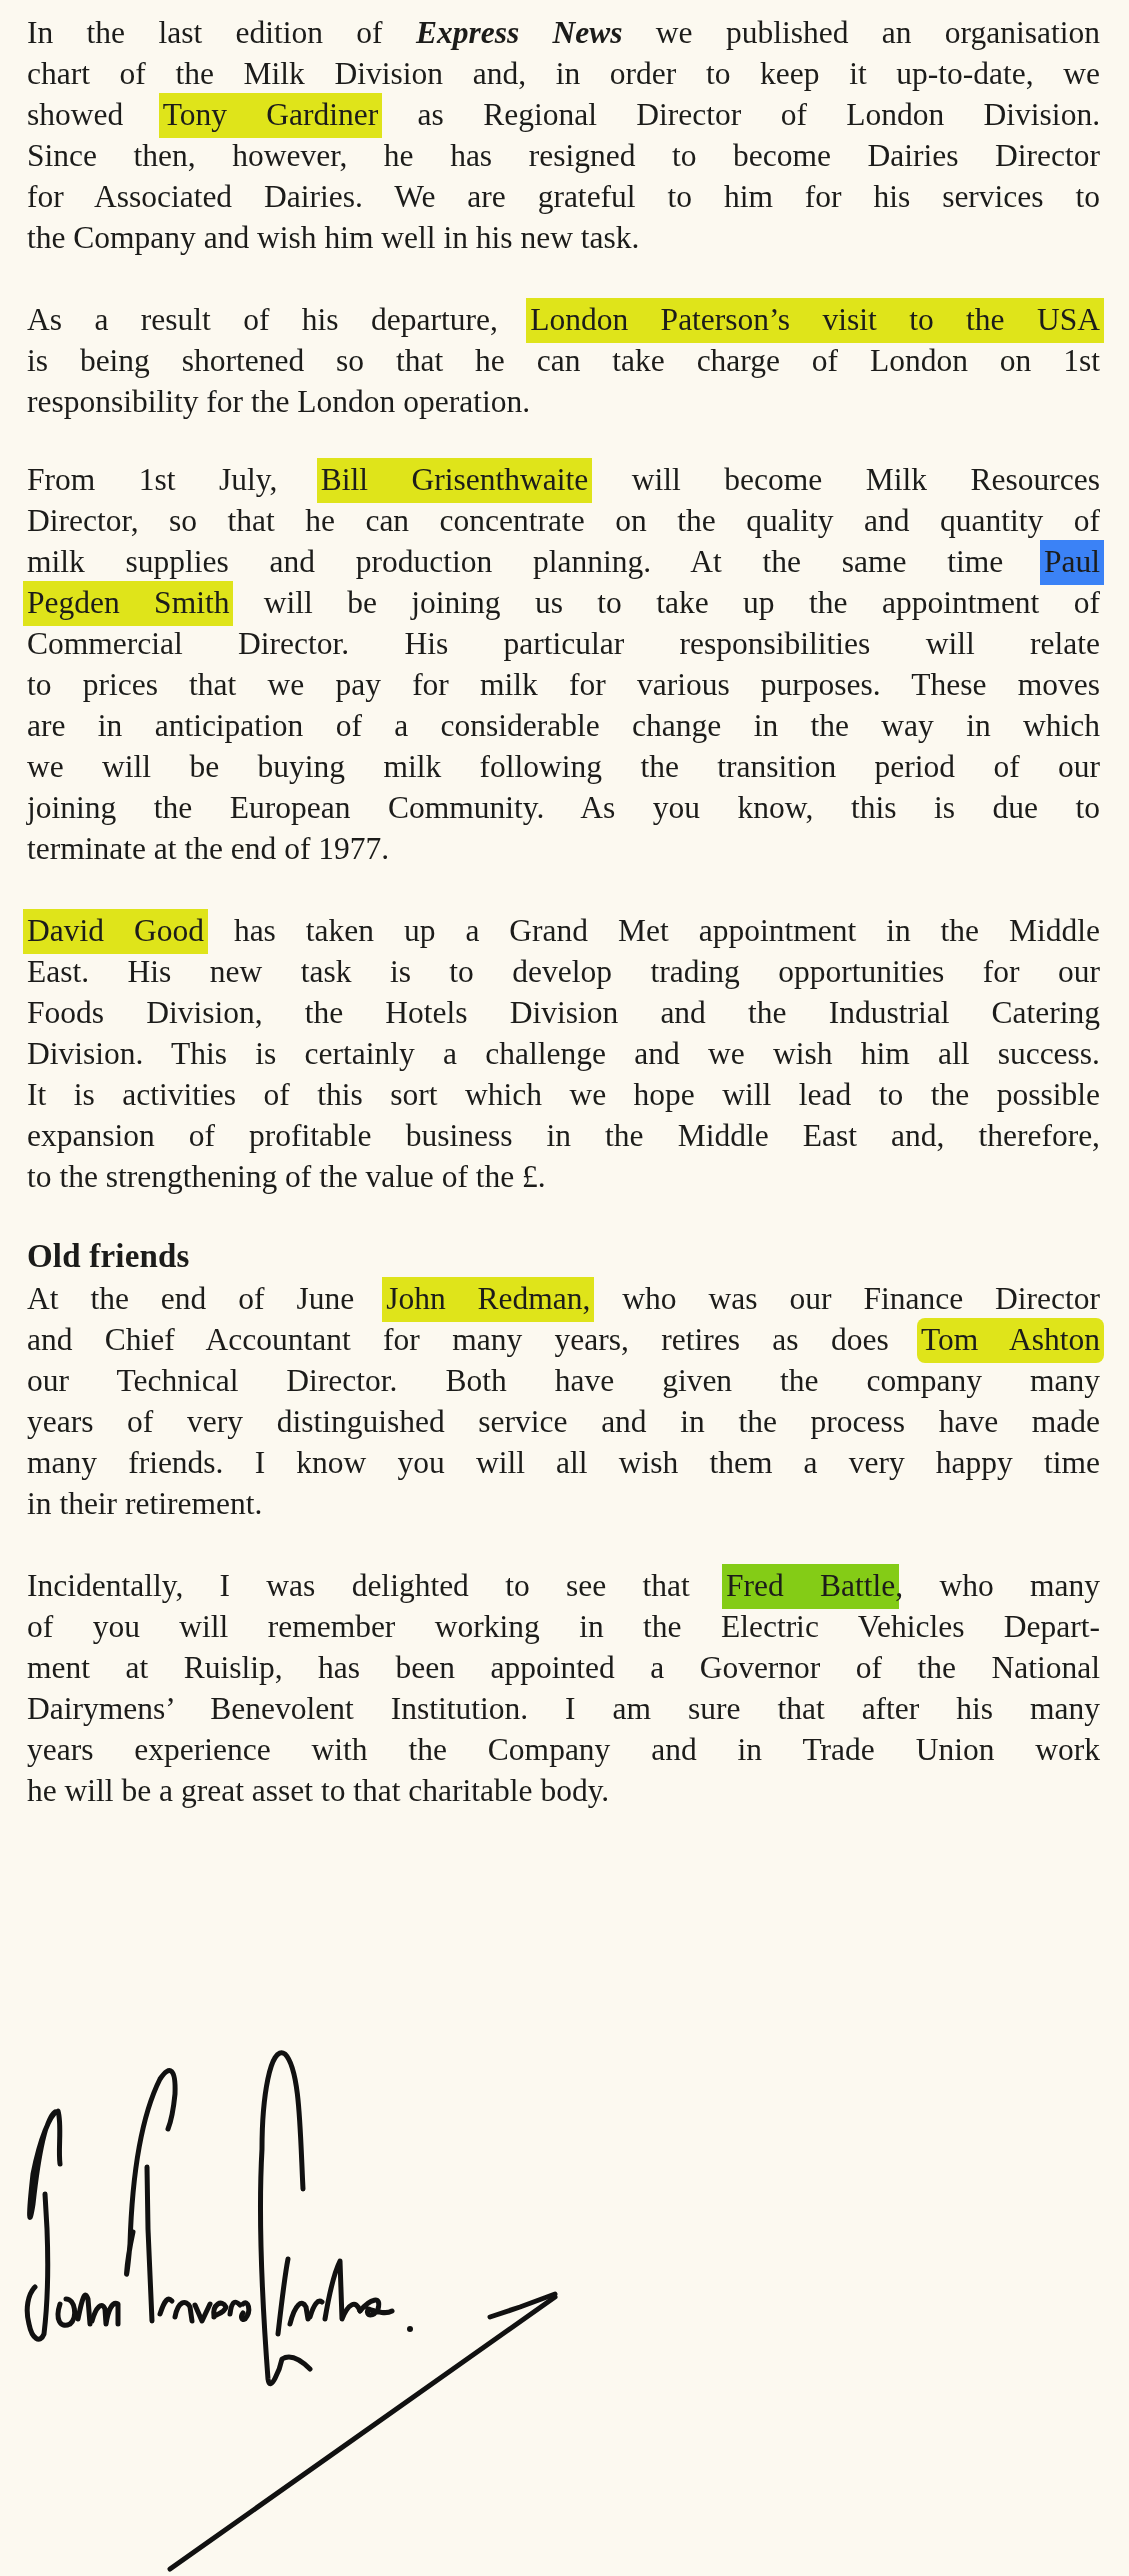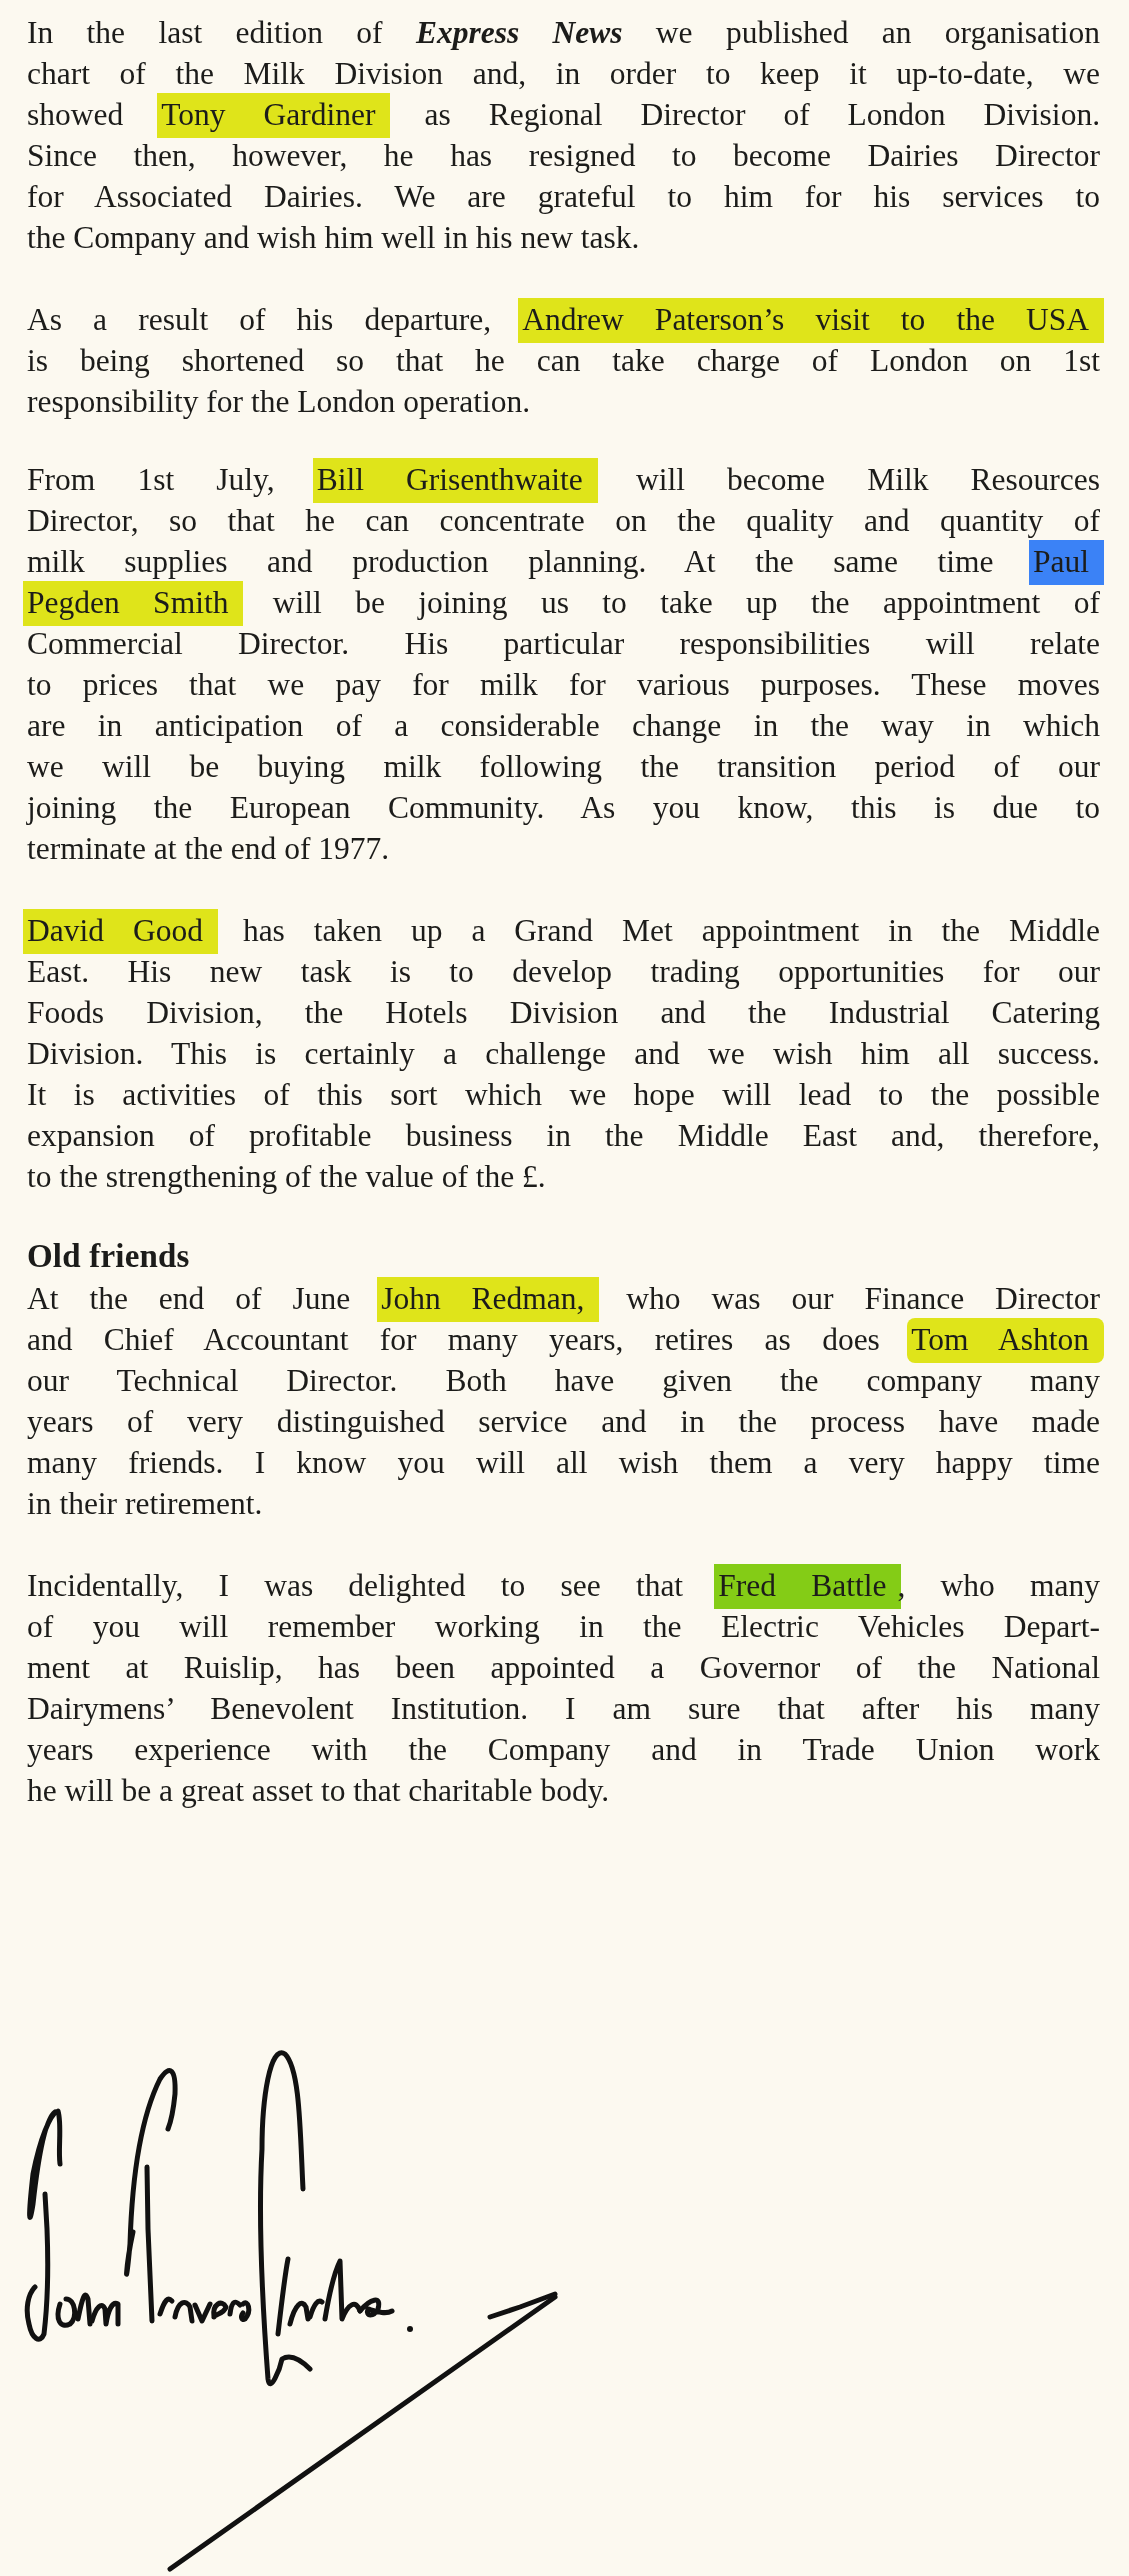--- a/index.html
+++ b/index.html
@@ -27,40 +27,40 @@
     line-height: 41px;
     height: 41px;
     white-space: nowrap;
     text-align: justify;
     text-align-last: justify;
     display: block;
     width: 1073px;
   }
   .line.last { text-align-last: left; }
   .gap { height: 41px; }
-  .hl { background: #dfe41a; padding: 4px 15px 6px 4px; margin: 0 -4px; }
+  .hl { background: #dfe41a; padding: 4px 4px 6px 4px; margin: 0 -4px; }
   i { font-style: italic; font-weight: bold; }
   .signature { position: absolute; left: 0; top: 1999px; width: 1130px; height: 577px; }
   .signature svg { width: 1130px; height: 577px; display: block; }
 </style>
 </head>
 <body>
 
 <div class="page" id="page">
     <div class="para">
       <span class="line"><span>In the last edition of </span><i>Express News</i><span> we published an organisation</span></span>
       <span class="line"><span>chart of the Milk Division and, in order to keep it up-to-date, we</span></span>
       <span class="line"><span>showed </span><span class="hl" style="background: rgb(223, 228, 26);">Tony Gardiner</span><span> as Regional Director of London Division.</span></span>
       <span class="line"><span>Since then, however, he has resigned to become Dairies Director</span></span>
       <span class="line"><span>for Associated Dairies. We are grateful to him for his services to</span></span>
       <span class="line last"><span>the Company and wish him well in his new task.</span></span>
     </div>
     <div class="gap"></div>
     <div class="para">
-      <span class="line"><span>As a result of his departure, </span><span class="hl" style="background: rgb(223, 228, 26);">Andrew Paterson’s visit to the USA</span></span>
+      <span class="line"><span>As a result of his departure, </span><span class="hl" style="background: rgb(223, 228, 26);">London Paterson’s visit to the USA</span></span>
       <span class="line"><span>is being shortened so that he can take charge of London on 1st</span></span>
       <span class="line last"><span>responsibility for the London operation.</span></span>
     </div>
     <div class="gap" style="height: 37px;"></div>
     <div class="para">
       <span class="line"><span>From 1st July, </span><span class="hl" style="background: rgb(223, 228, 26);">Bill Grisenthwaite</span><span> will become Milk Resources</span></span>
       <span class="line"><span>Director, so that he can concentrate on the quality and quantity of</span></span>
       <span class="line"><span>milk supplies and production planning. At the same time </span><span class="hl" style="background: #3b82f6;">Paul</span></span>
       <span class="line"><span class="hl" style="background: rgb(223, 228, 26);">Pegden Smith</span><span> will be joining us to take up the appointment of</span></span>
       <span class="line"><span>Commercial Director. His particular responsibilities will relate</span></span>

